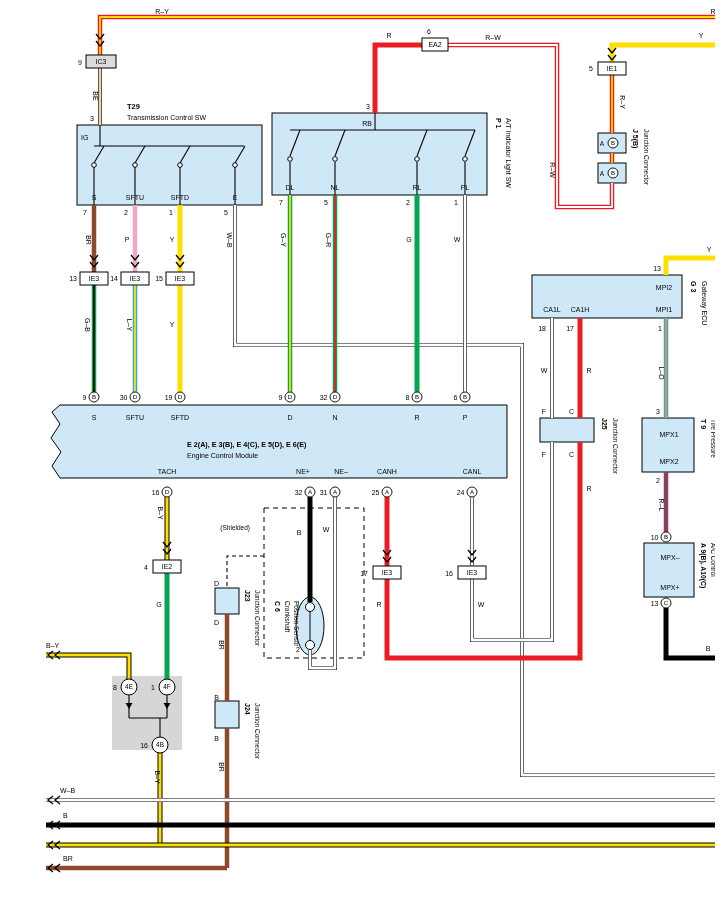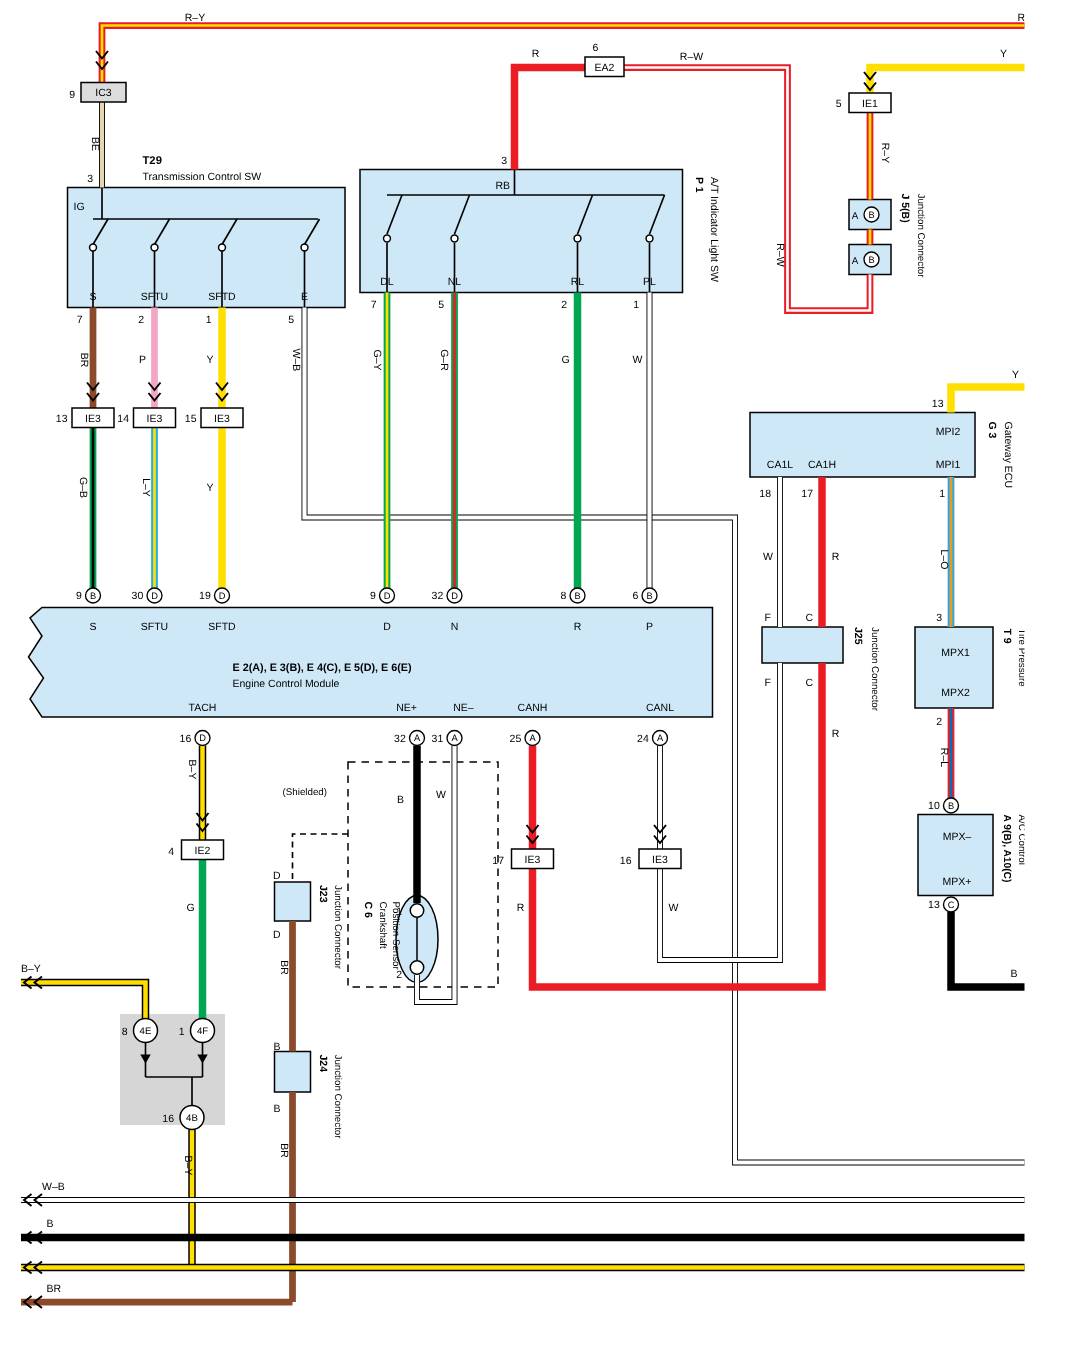--- a/index.html
+++ b/index.html
@@ -1,16 +1,16 @@
 <!DOCTYPE html>
 <html><head>
 <meta charset="utf-8">
 <style>
   html,body{margin:0;padding:0;background:#fff;}
-  .stage{width:683px;height:897px;position:relative;background:#fff;overflow:hidden;}
+  .stage{width:683px;height:897px;position:relative;background:#fff;overflow:hidden;padding-left:32px;}
   svg{display:block;}
   text{font-family:"Liberation Sans","DejaVu Sans",sans-serif;fill:#000;}
 </style>
 </head>
 <body>
 
 <div class="stage">
   <svg width="721" height="897" viewBox="0 0 721 897" xmlns="http://www.w3.org/2000/svg">
       <rect fill="#d6d6d6" x="80" y="676" width="70" height="74"></rect>
       <rect fill="#cfe8f7" stroke="#000" stroke-width="1" x="45" y="125" width="185" height="80"></rect>

